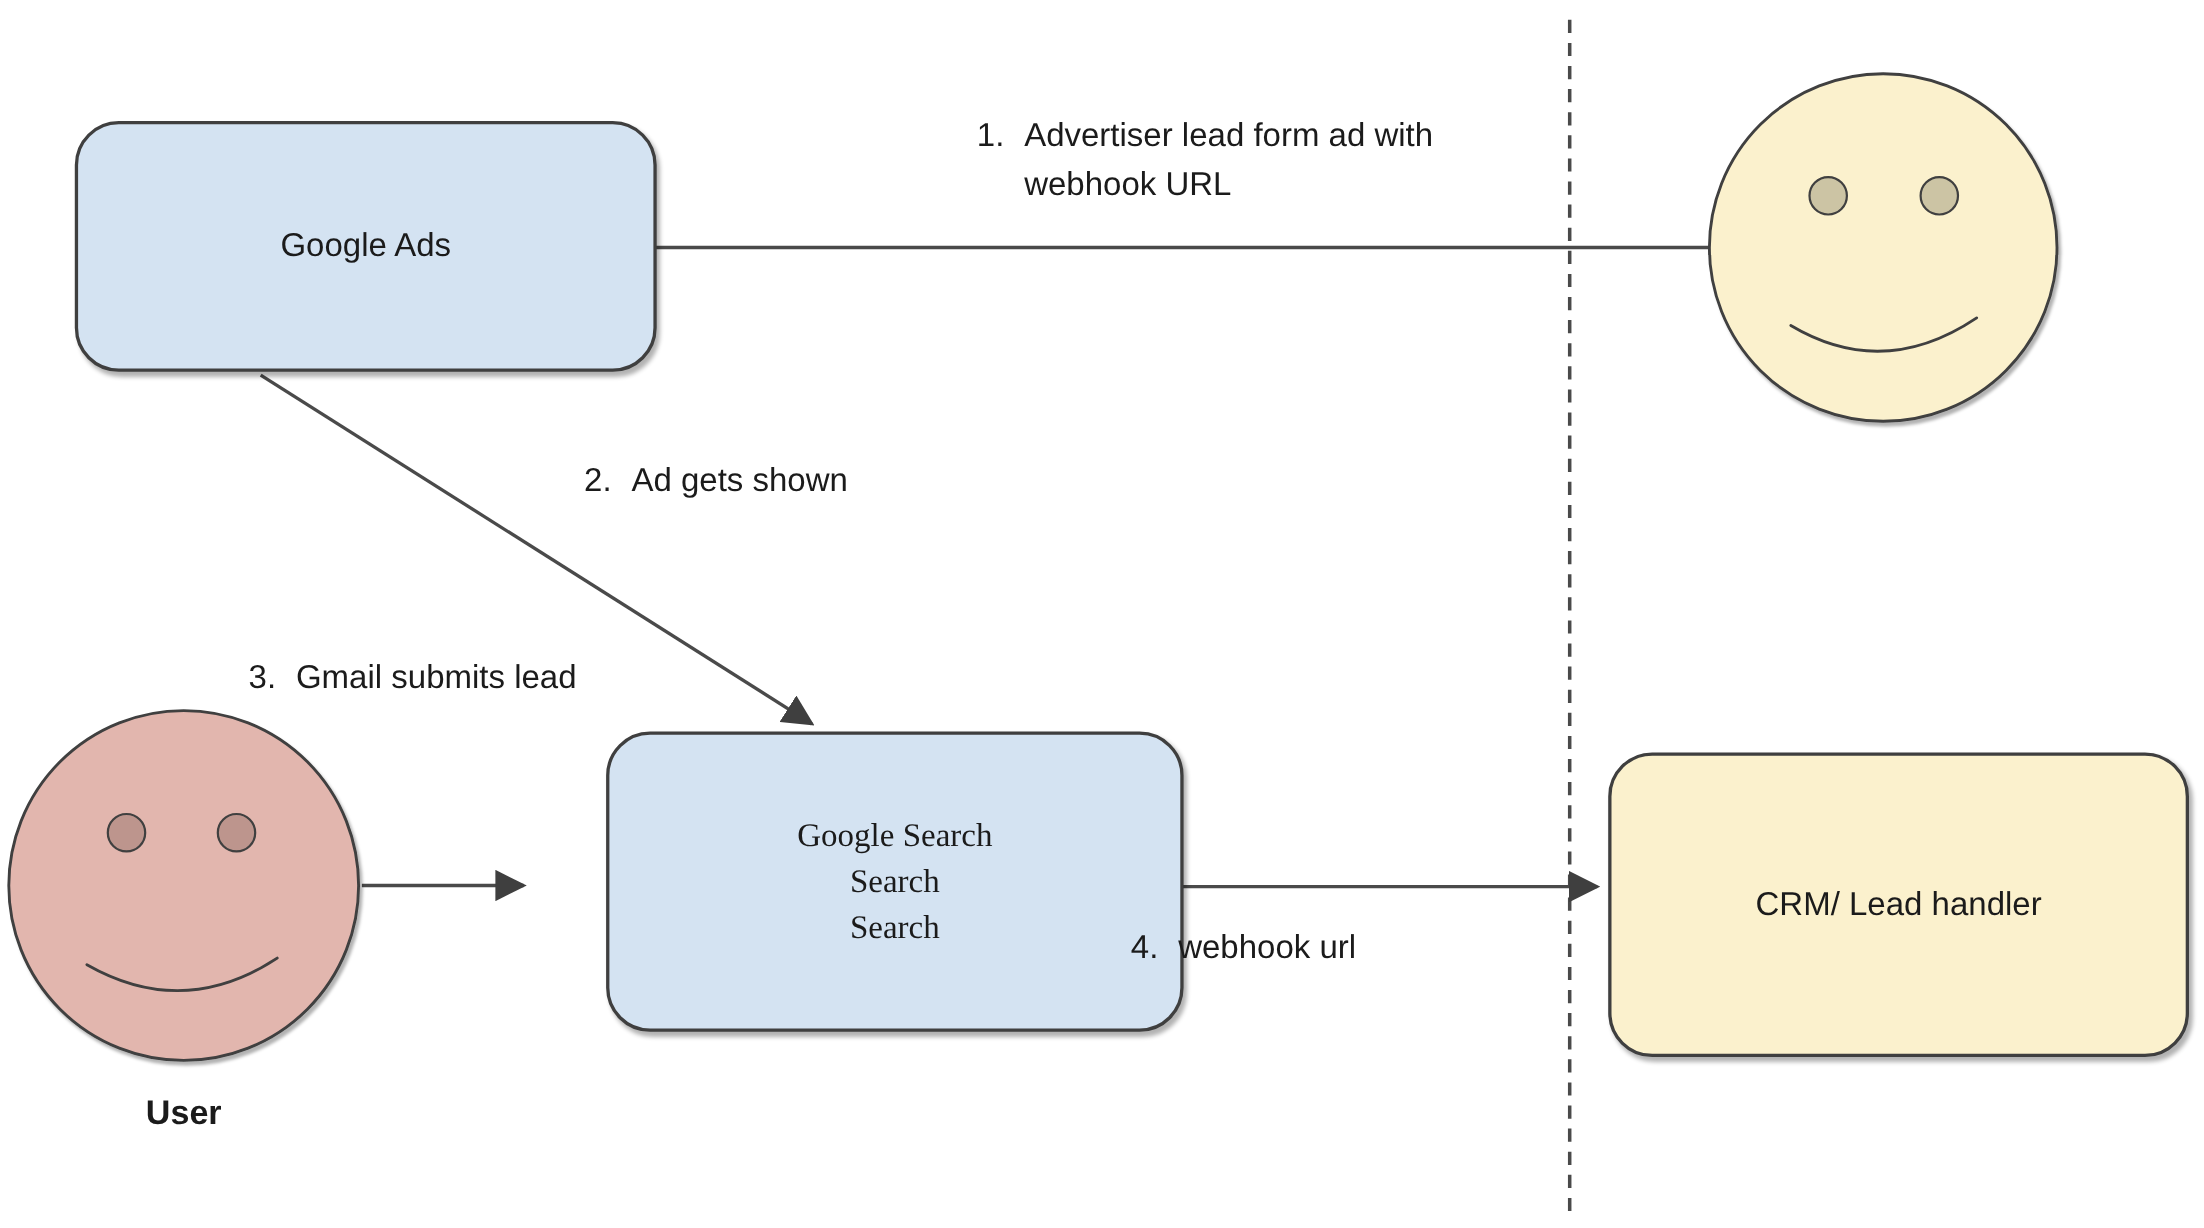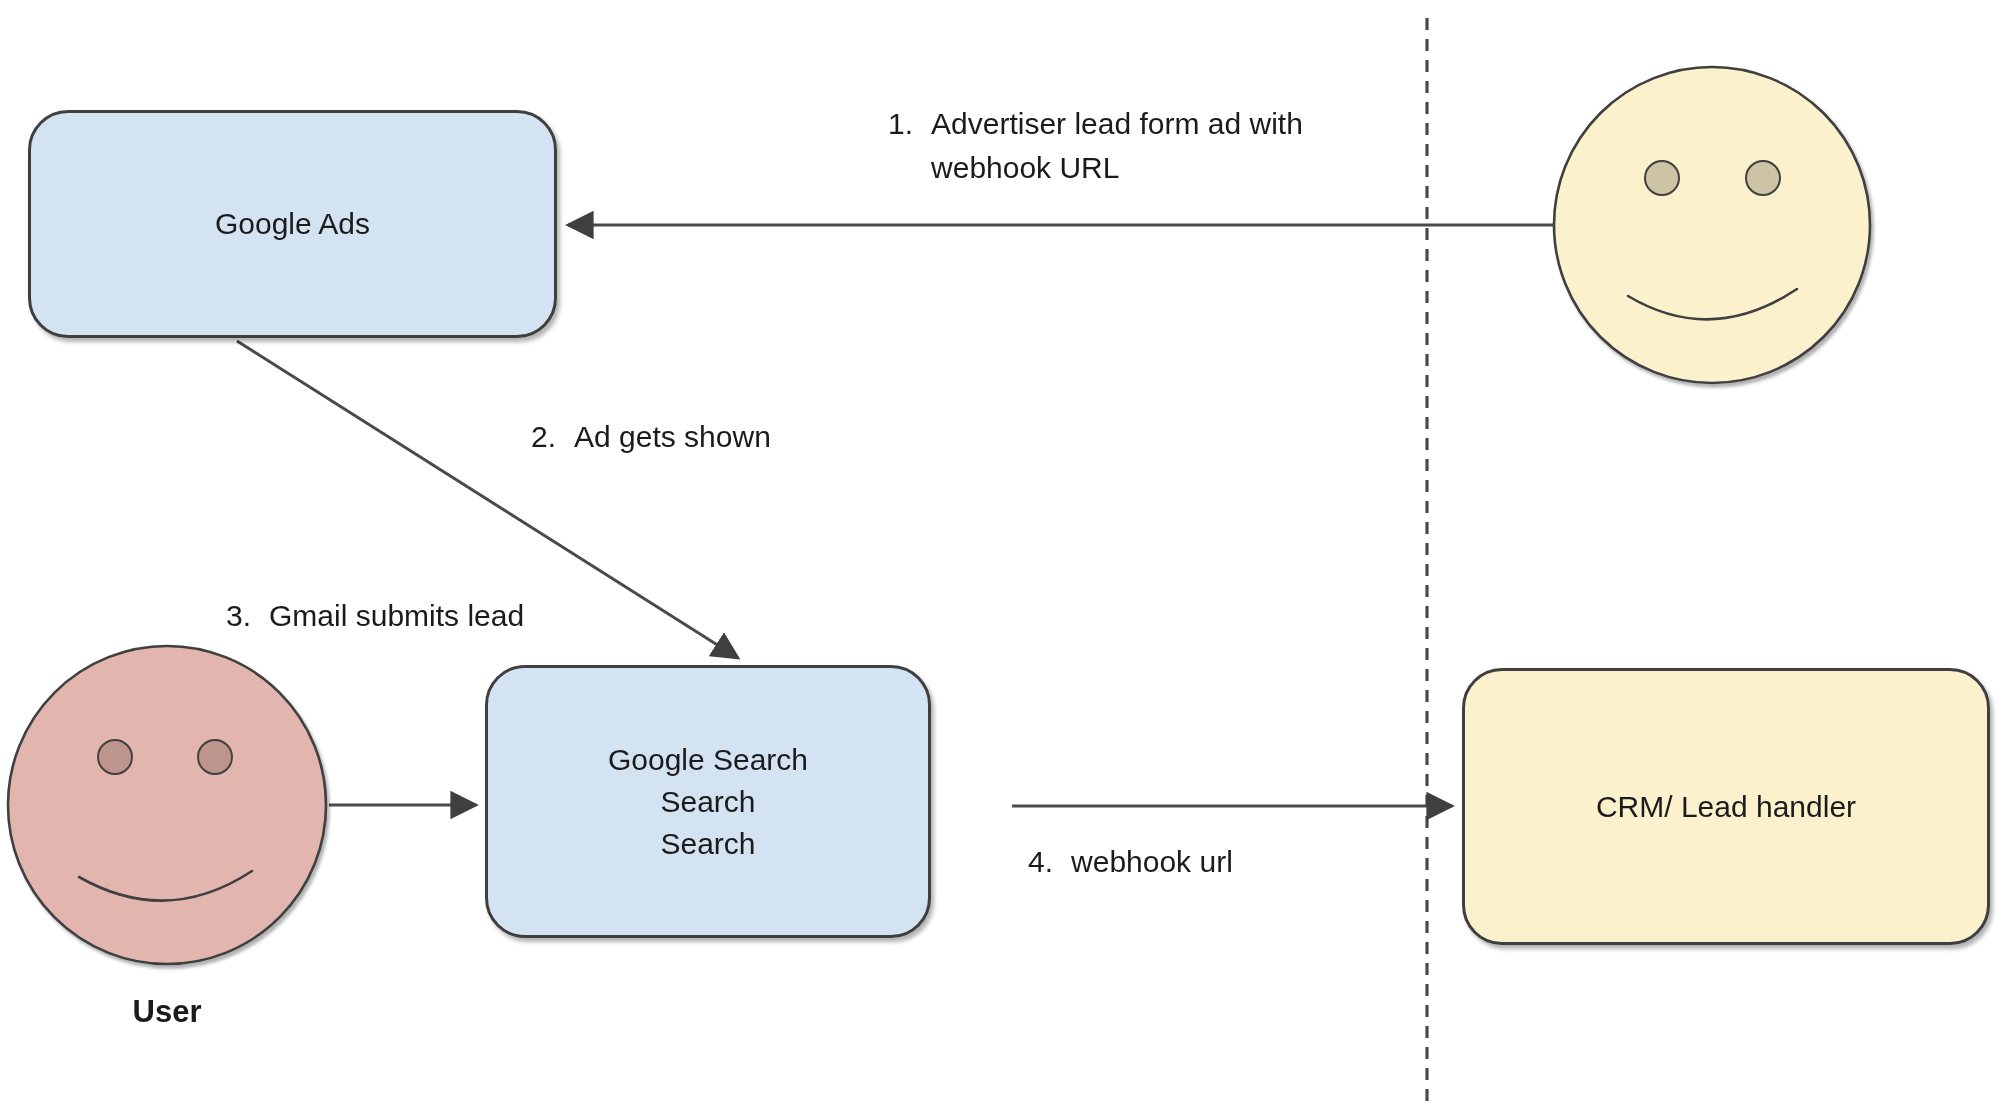--- a/index.html
+++ b/index.html
@@ -18,24 +18,24 @@
     border:3px solid var(--stroke,#3f3f3f);
     border-radius:40px;
     display:flex;
     align-items:center;
     justify-content:center;
     text-align:center;
     font-size:30px;
     line-height:42px;
     box-shadow:3px 4px 4px rgba(0,0,0,0.30);
   }
-  .node.blue{background:var(--box-blue-fill,#d4e3f2);}
-  .node.yellow{background:var(--box-yellow-fill,#fbf1cd);}
+  .node.blue{background:var(--box-blue-fill,#d4e3f2);margin-left:40px;}
+  .node.yellow{background:var(--box-yellow-fill,#fbf1cd);margin-top:16px;}
   #node-google-ads{left:28px;top:110px;width:529px;height:228px;}
-  #node-google-surfaces{left:485px;top:665px;width:446px;height:273px;}
+  #node-google-surfaces{left:511px;top:665px;width:525px;height:273px;font-family:Liberation Serif, serif;}
   #node-crm{left:1462px;top:668px;width:528px;height:277px;}
   .step-label{
     position:absolute;
     display:flex;
     font-size:30px;
     line-height:44px;
     white-space:nowrap;
   }
   .step-label .num{margin-right:18px;}
   #step-1{left:888px;top:102px;}

